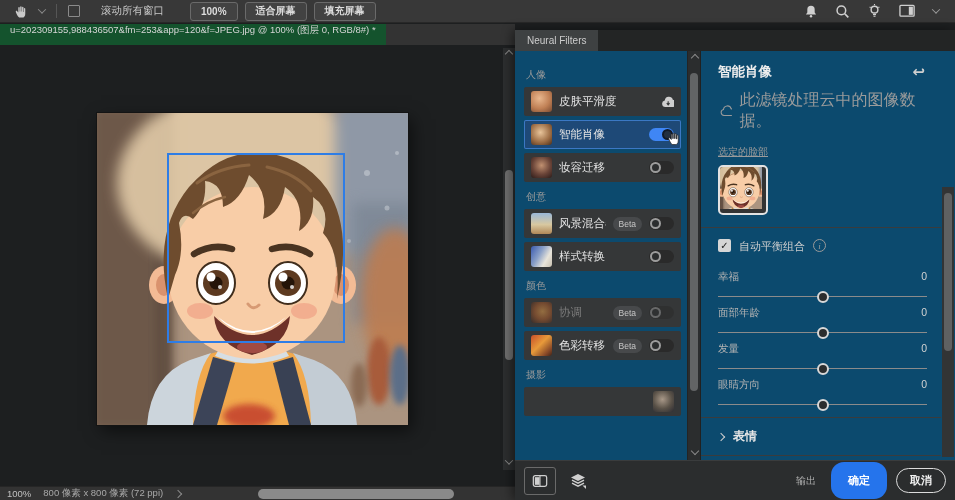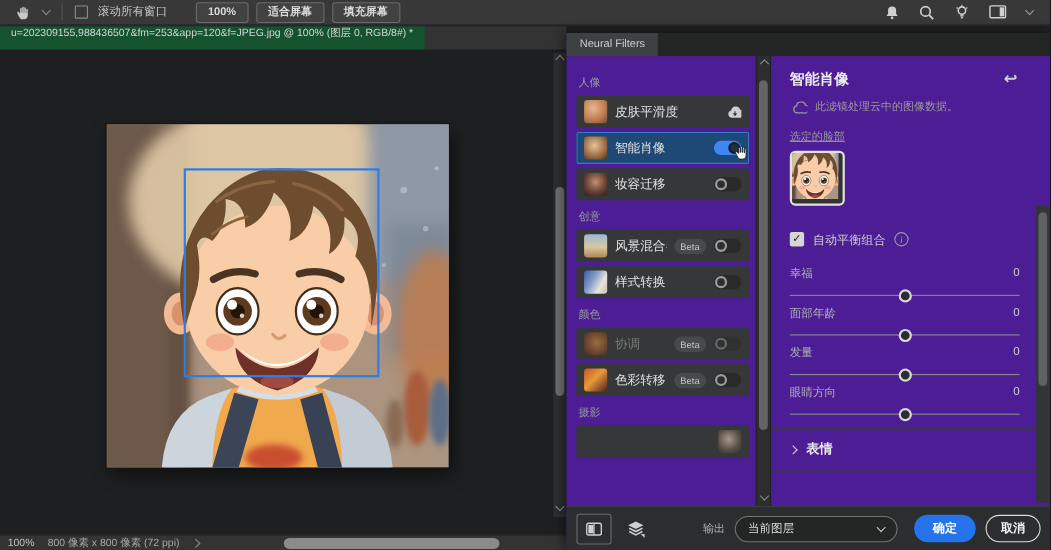--- a/index.html
+++ b/index.html
@@ -8,21 +8,21 @@
   
   .options-bar{position:absolute;top:0;left:0;right:0;height:23px;background:#383838;
                border-bottom:1px solid #282828;display:flex;align-items:center;padding:0 10px;gap:7px;box-sizing:border-box;z-index:6;}
   .tool-ico{display:flex;align-items:center;justify-content:center;width:22px;height:18px;}
   .tool-ico svg{display:block}
   .cv{width:5px;height:5px;border-right:1.4px solid #9a9a9a;border-bottom:1.4px solid #9a9a9a;display:inline-block;}
   .cv.down{transform:rotate(45deg) translate(-1px,-1px);}
   .cv.right{transform:rotate(-45deg);}
   .vsep{width:1px;height:14px;background:#565656;margin:0 4px;}
   .chkbox-sm{width:10px;height:10px;border:1px solid #8a8a8a;border-radius:1px;background:transparent;}
-  .opt-label{font-size:10.5px;color:#c9c9c9;margin-left:2px;}
+  .opt-label{font-size:10.5px;color:#c9c9c9;margin-left:14px;}
   .obtn{height:17px;background:#424242;border:1px solid #6a6a6a;border-radius:3px;color:#dcdcdc;
         font-size:10px;font-weight:bold;padding:0 10px;display:flex;align-items:center;}
   .right-icons{margin-left:auto;display:flex;align-items:center;gap:17px;padding-right:6px;}
   .right-icons svg{display:block}
   
   .tabbar{position:absolute;top:24px;left:0;width:515px;height:21px;background:#333;z-index:5;}
   .doc-tab{position:absolute;left:0;top:0;height:21px;background:#14532d;color:#d6d6d6;font-size:9.5px;
            display:flex;padding:0 10px;white-space:nowrap;}
   
   .doc-area{position:absolute;top:45px;left:0;width:515px;height:455px;background:#1d1f20;}
@@ -32,21 +32,21 @@
   .face-box{position:absolute;left:70px;top:40px;width:178px;height:190px;border:2px solid #2e7de6;box-sizing:border-box;}
   .doc-vscroll{position:absolute;left:503px;top:3px;width:12px;height:422px;background:#2c2e2f;}
   .doc-vscroll .thumb{position:absolute;left:2px;right:2px;top:122px;height:190px;background:#6f6f6f;border-radius:5px;}
   .scroll-arrow{position:absolute;left:3px;color:#888;}
   .statusbar{position:absolute;left:0;right:0;bottom:0;height:14px;background:#333;border-top:1px solid #262626;
              display:flex;align-items:center;font-size:9.5px;color:#a8a8a8;padding:0 7px;gap:12px;box-sizing:border-box;}
   .statusbar .zoomtxt{color:#c0c0c0;}
   .doc-hscroll{position:absolute;left:258px;top:2px;width:196px;height:10px;}
   .doc-hscroll .thumb{width:100%;height:100%;background:#8a8a8a;border-radius:5px;}
   
-  .nf-dialog{position:absolute;left:515px;top:30px;width:440px;height:470px;background:#4c1d95;
+  .nf-dialog{position:absolute;left:515px;top:30px;width:440px;height:470px;background:#0c4a6e;
              box-shadow:-3px 0 10px rgba(0,0,0,.45);z-index:10;}
   .nf-topstrip{position:absolute;left:0;top:0;right:0;height:21px;background:#232525;}
   .nf-titletab{position:absolute;left:0;top:0;height:21px;background:#3e4142;color:#cccccc;font-size:10px;
                padding:0 12px;display:flex;align-items:center;}
   .nf-body{position:absolute;top:21px;left:0;right:0;height:409px;overflow:hidden;}
   .nf-list{position:absolute;left:0;top:0;width:172px;height:100%;padding:9px 0 0 9px;box-sizing:border-box;}
   .nf-tabs{display:flex;align-items:baseline;gap:13px;padding:3px 6px 9px 2px;}
   .nf-tab{font-size:11.5px;color:#9a9a9a;}
   .nf-tab.active{color:#fff;font-weight:bold;border-bottom:2px solid #fff;padding-bottom:5px;}
   .nf-menu{margin-left:auto;margin-right:6px;color:#cfcfcf;font-size:9px;letter-spacing:1.5px;font-weight:bold;}
@@ -77,21 +77,21 @@
   .t-colorize{background:linear-gradient(135deg,#e8e8e8 0%,#a8a8a8 50%,#686868 100%);}
   .t-zoom{background:radial-gradient(circle at 45% 40%,#a89888 0%,#5a5248 55%,#2c2c32 100%);}
   
   .nf-list-scroll{position:absolute;left:172px;top:0;width:13px;height:100%;background:#2b2d2e;border-left:1px solid #242424;box-sizing:border-box;}
   .nf-list-scroll .thumb{position:absolute;left:2px;right:2px;top:22px;height:318px;background:#626465;border-radius:6px;}
   
   .nf-settings{position:absolute;left:185px;top:0;width:241px;height:100%;border-left:1px solid #212121;
                padding:12px 14px 0 17px;box-sizing:border-box;}
   .pan-title{display:flex;align-items:center;font-size:13.5px;font-weight:bold;color:#ececec;}
   .reset-ico{margin-left:auto;margin-right:2px;color:#cfcfcf;font-size:15px;line-height:14px;}
-  .cloud-note{display:flex;gap:7px;align-items:flex-end;margin-top:9px;font-size:10px;color:#9b9b9b;}
+  .cloud-note{display:flex;gap:7px;align-items:center;margin-top:9px;font-size:16px;color:#9b9b9b;}
   .sel-face{margin-top:13px;font-size:10px;color:#9b9b9b;text-decoration:underline;}
   .face-thumb{margin-top:6px;width:46px;height:46px;border:2px solid #e2e2e2;border-radius:5px;overflow:hidden;background:#333;}
   .face-thumb svg{display:block}
   .hdivider{border-top:1px solid #3a3c3d;margin:12px -14px 0 -17px;}
   .chk-row{display:flex;align-items:flex-start;gap:8px;padding:11px 0 7px;}
   .chkbox{width:13px;height:13px;background:#d6d6d6;border-radius:2px;color:#1c1c1c;font-size:10px;
           line-height:13px;text-align:center;font-weight:bold;}
   .chkbox::after{content:"\2713";}
   .chk-label{font-size:11px;color:#cfcfcf;}
   .info-ico{width:13px;height:13px;border:1px solid #9a9a9a;border-radius:50%;color:#9a9a9a;font-size:9px;
@@ -113,21 +113,21 @@
   
   .nf-footer{position:absolute;left:0;bottom:0;right:0;height:40px;border-top:1px solid #3a3c3d;background:#2b2d2e;
              display:flex;align-items:center;padding:0 9px;gap:9px;box-sizing:border-box;}
   .split-btn{width:30px;height:26px;border:1px solid #6a6a6a;border-radius:3px;display:flex;align-items:center;justify-content:center;}
   .layers-btn{width:26px;height:26px;display:flex;align-items:center;justify-content:center;}
   .spacer{flex:1;}
   .out-label{font-size:10px;color:#b0b0b0;}
   .out-dd{width:148px;height:24px;border:1px solid #737373;border-radius:12px;background:#242626;display:flex;
           align-items:center;padding:0 11px;font-size:10.5px;color:#dcdcdc;box-sizing:border-box;gap:6px;}
   .out-dd .cv{margin-left:auto;border-color:#c9c9c9;}
-  .ok-btn{height:25px;padding:0 17px;border-radius:13px;background:#2574ec;color:#fff;font-size:11px;font-weight:bold;
+  .ok-btn{height:37px;padding:0 17px;border-radius:13px;background:#2574ec;color:#fff;font-size:11px;font-weight:bold;
           display:flex;align-items:center;margin-left:6px;}
   .cancel-btn{height:25px;padding:0 13px;border-radius:13px;border:1.5px solid #dcdcdc;color:#f2f2f2;font-size:11px;
               font-weight:bold;display:flex;align-items:center;background:transparent;box-sizing:border-box;}
 </style>
 </head>
 <body>
 
 <svg width="0" height="0" style="position:absolute">
   <defs>
     <filter id="b1" x="-30%" y="-30%" width="160%" height="160%">
@@ -445,22 +445,18 @@
       <span class="layers-btn">
         <svg width="18" height="18" viewBox="0 0 18 18">
             <path d="M9,2 L16,5.5 9,9 2,5.5 Z" fill="#cfcfcf"></path>
             <path d="M3,8.2 L9,11.2 15,8.2" fill="none" stroke="#cfcfcf" stroke-width="1.4"></path>
             <path d="M3,11.2 L9,14.2 15,11.2" fill="none" stroke="#cfcfcf" stroke-width="1.4"></path>
             <path d="M13.5,13.5 h3.5 v3.5 Z" fill="#cfcfcf"></path>
           </svg>
       </span>
       <span class="spacer"></span>
       <span class="out-label">输出</span>
-      <span class="out-dd">
-        <span>当前图层</span>
-        <span class="cv down"></span>
-      </span>
       <span class="ok-btn">确定</span>
       <span class="cancel-btn">取消</span>
     </div>
   </div>
 
 </div>
 
 </body></html>

